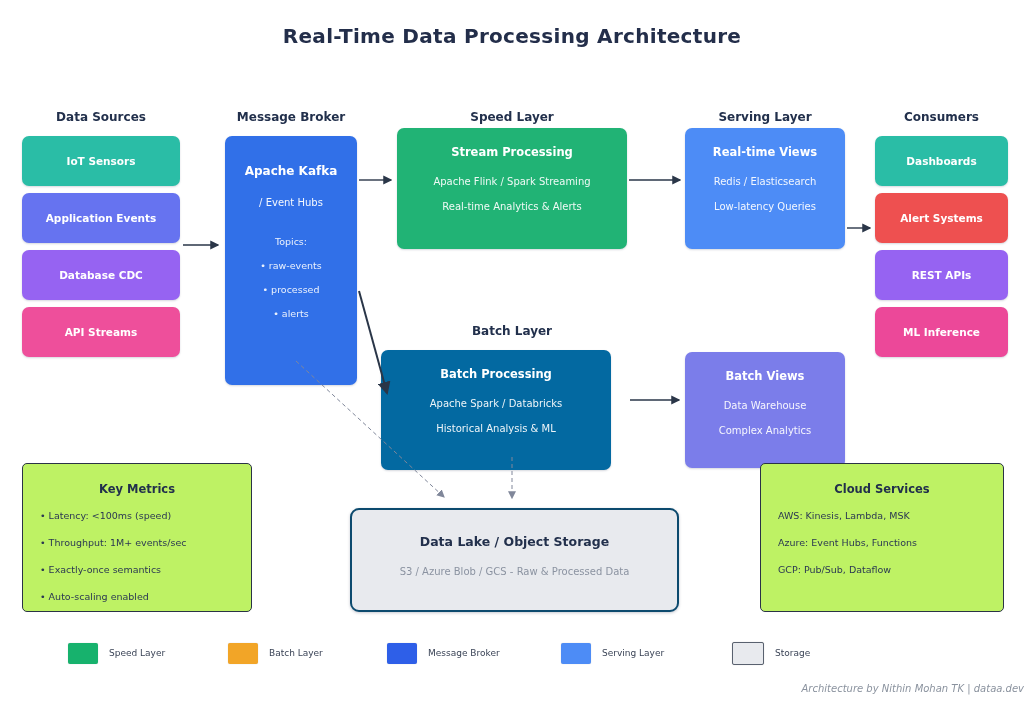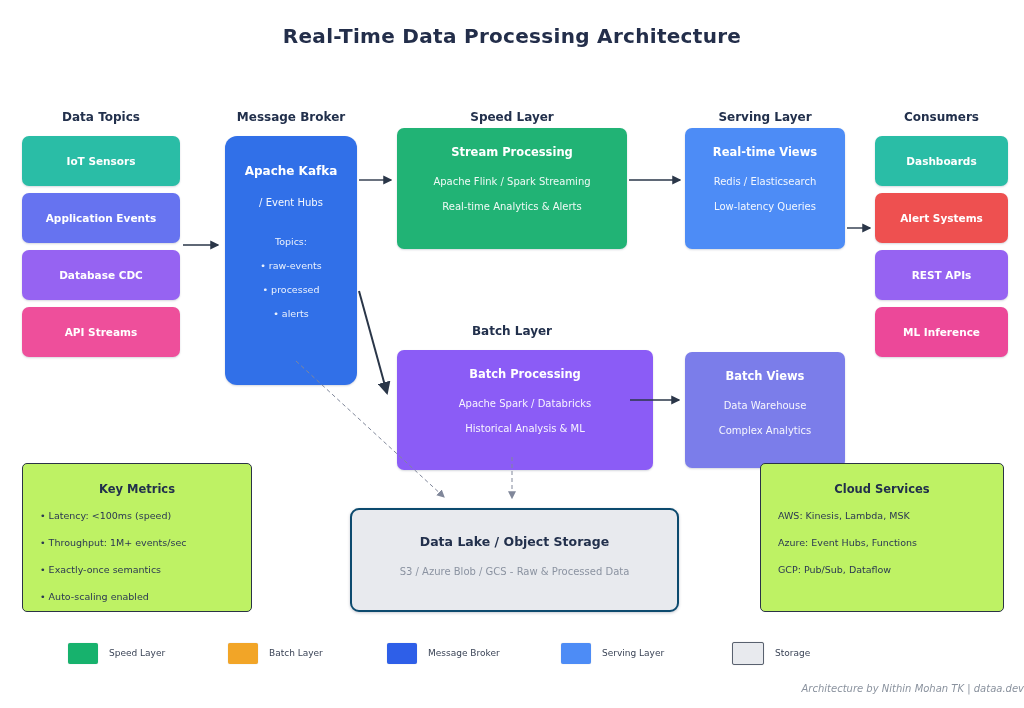--- a/index.html
+++ b/index.html
@@ -22,21 +22,21 @@
     position:absolute;border-radius:7px;color:#ffffff;text-align:center;
     box-shadow:0 1px 2px rgba(30,40,70,.18);
   }
   .small-node{display:flex;align-items:center;justify-content:center;}
   .small-node .node-title{font-size:10.5px;}
   .node-title{font-weight:bold;font-size:11.5px;color:#ffffff;}
   .node-line{font-size:10px;color:rgba(255,255,255,.93);}
   .big-node{padding-top:17px;}
   .big-node .node-title{margin-bottom:17px;}
   .big-node .node-line{margin-bottom:14px;}
-  .kafka{padding-top:28px;border-radius:12px;}
+  .kafka{padding-top:28px;}
   .kafka .node-title{font-size:12px;margin-bottom:19px;}
   .kafka .node-sub{font-size:10px;color:rgba(255,255,255,.95);margin-bottom:28px;}
   .kafka .node-topics-label{font-size:9.5px;color:rgba(255,255,255,.9);margin-bottom:13px;}
   .kafka .node-topic{font-size:9.5px;color:rgba(255,255,255,.9);margin-bottom:13px;}
   .panel{
     position:absolute;background:#bef264;border:1px solid #2a3346;border-radius:5px;
   }
   .panel-title{text-align:center;font-size:11.5px;font-weight:bold;color:#22304c;margin:18px 0 14px 0;}
   .panel-item{font-size:9.5px;color:#2b3852;margin:0 0 16px 17px;}
   .datalake{
@@ -58,21 +58,21 @@
   .solid-thick{stroke:#2a3648;stroke-width:2;}
   .dashed-line{stroke:#80879a;stroke-width:1;stroke-dasharray:4 3;}
 </style>
 </head>
 <body>
 
 <div class="canvas">
 
   <div class="page-title">Real-Time Data Processing Architecture</div>
 
-  <div class="col-header" style="left:22px;top:110px;width:158px;">Data Topics</div>
+  <div class="col-header" style="left:22px;top:110px;width:158px;">Data Sources</div>
   <div class="col-header" style="left:225px;top:110px;width:132px;">Message Broker</div>
   <div class="col-header" style="left:397px;top:110px;width:230px;">Speed Layer</div>
   <div class="col-header" style="left:685px;top:110px;width:160px;">Serving Layer</div>
   <div class="col-header" style="left:875px;top:110px;width:133px;">Consumers</div>
   <div class="col-header" style="left:397px;top:324px;width:230px;">Batch Layer</div>
 
   <div class="node small-node" style="left: 22px; top: 136px; width: 158px; height: 50px; background: rgb(42, 189, 166);">
     <span class="node-title">IoT Sensors</span>
   </div>
   <div class="node small-node" style="left: 22px; top: 193px; width: 158px; height: 50px; background: rgb(102, 115, 240);">
@@ -112,21 +112,21 @@
   <div class="node small-node" style="left: 875px; top: 193px; width: 133px; height: 50px; background: rgb(238, 80, 80);">
     <span class="node-title">Alert Systems</span>
   </div>
   <div class="node small-node" style="left: 875px; top: 250px; width: 133px; height: 50px; background: rgb(150, 99, 242);">
     <span class="node-title">REST APIs</span>
   </div>
   <div class="node small-node" style="left: 875px; top: 307px; width: 133px; height: 50px; background: #ec4899;">
     <span class="node-title">ML Inference</span>
   </div>
 
-  <div class="node big-node" style="left: 397px; top: 350px; width: 256px; height: 103px; background: #8b5cf6;">
+  <div class="node big-node" style="left: 381px; top: 350px; width: 230px; height: 103px; background: #0369a1;">
     <div class="node-title">Batch Processing</div>
     <div class="node-line">Apache Spark / Databricks</div>
     <div class="node-line">Historical Analysis &amp; ML</div>
   </div>
 
   <div class="node big-node" style="left: 685px; top: 352px; width: 160px; height: 99px; background: rgb(123, 125, 234);">
     <div class="node-title">Batch Views</div>
     <div class="node-line">Data Warehouse</div>
     <div class="node-line">Complex Analytics</div>
   </div>

